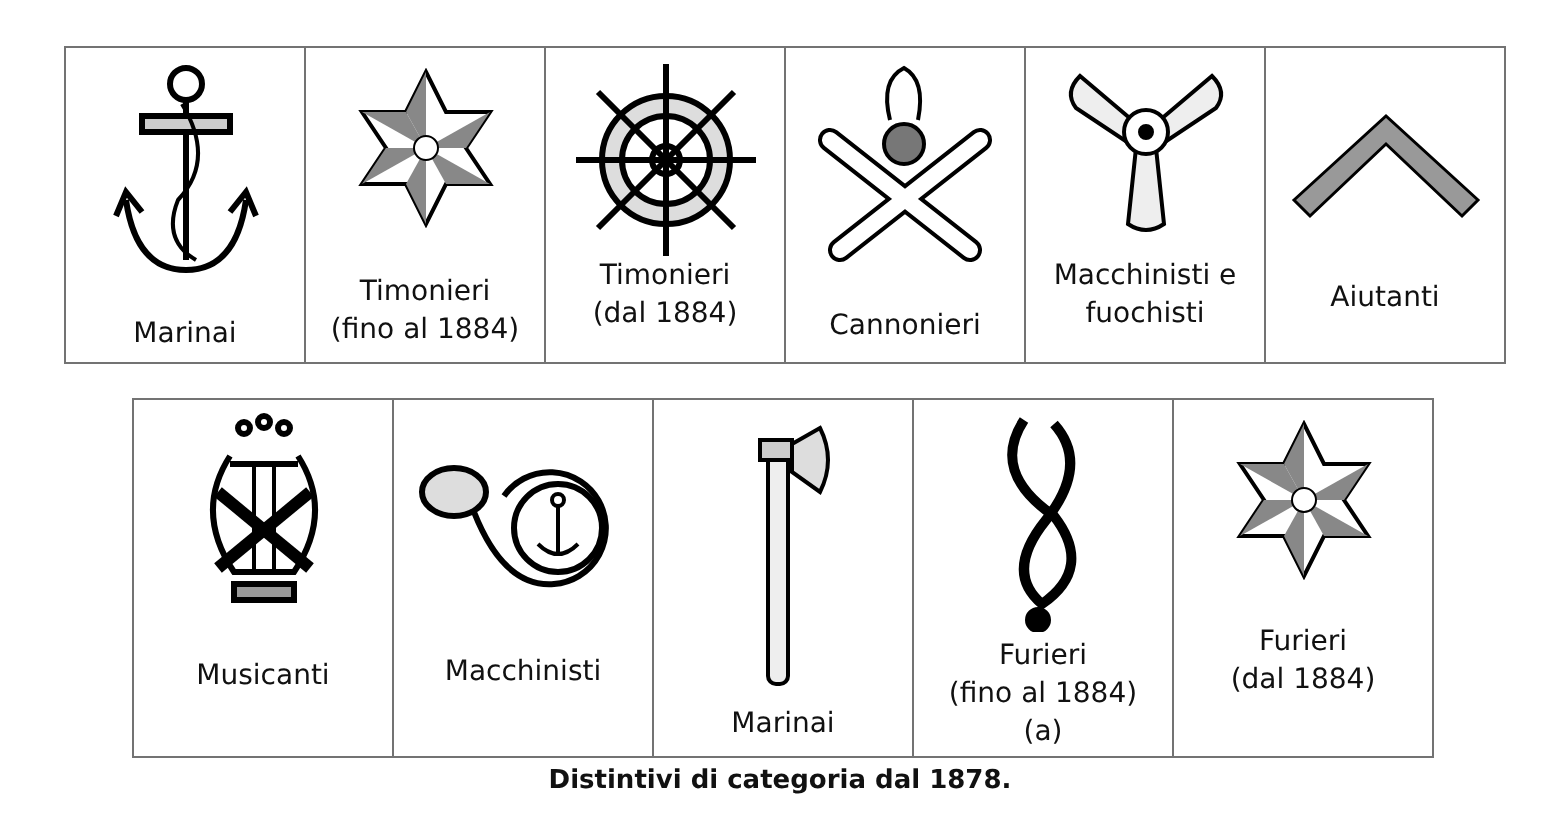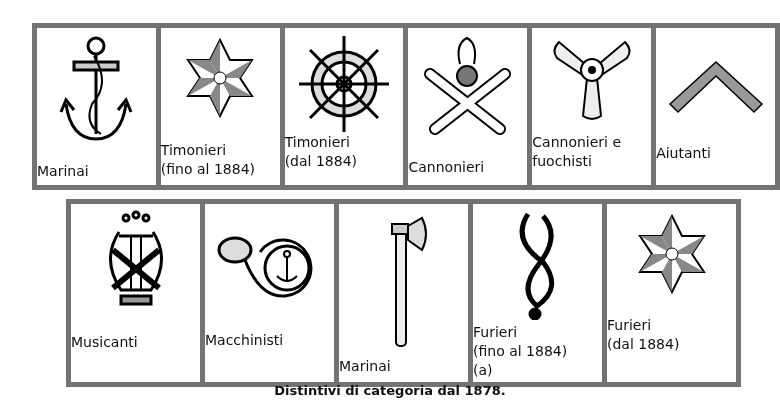--- a/index.html
+++ b/index.html
@@ -1,17 +1,17 @@
 <!DOCTYPE html>
 <html><head>
 <meta charset="utf-8">
 <style>
   body { margin:0; background:#fff; width:780px; height:410px; position:relative; font-family:"DejaVu Sans", sans-serif; overflow:hidden; }
   table { position:absolute; border-collapse:collapse; }
-  td { border:5px solid #737373; padding:0; position:relative; vertical-align:bottom; text-align:left; }
+  td { border:1px solid #737373; padding:0; position:relative; vertical-align:bottom; text-align:center; }
   .t1 { left:32px; top:23px; }
   .t1 td { width:119px; height:157px; }
   .t2 { left:66px; top:199px; }
   .t2 td { width:129px; height:178px; }
   .icon { position:absolute; left:0; right:0; top:6px; display:flex; justify-content:center; }
   .lbl { position:absolute; left:0; right:0; font-size:14px; line-height:19px; color:#111; }
   .caption { position:absolute; top:383px; left:0; width:780px; text-align:center; font-weight:bold; font-size:13px; color:#111; }
 </style>
 </head>
 <body>
@@ -93,21 +93,21 @@
               <g stroke="#000" stroke-width="2" fill="#eee">
                 <path d="M38 30 L12 8 Q4 16 10 24 L34 40Z"></path>
                 <path d="M52 30 L78 8 Q86 16 80 24 L56 40Z"></path>
                 <path d="M40 44 L36 82 Q45 88 54 82 L50 44Z"></path>
                 <circle cx="45" cy="36" r="11" fill="#fff"></circle>
                 <circle cx="45" cy="36" r="3" fill="#000"></circle>
               </g>
             </svg>
     </div>
     <div class="lbl" style="bottom:14px;">
-            <div>Cannonieri e</div>
+            <div>Macchinisti e</div>
             <div>fuochisti</div>
           </div>
   </td>
   <td>
     <div class="icon" style="top:28px">
       <svg width="96" height="60" viewBox="0 0 96 60">
               <polygon points="2,48 48,6 94,48 86,56 48,20 10,56" fill="#999" stroke="#000" stroke-width="1.5"></polygon>
             </svg>
     </div>
     <div class="lbl" style="bottom:22px;margin-top:32px;">Aiutanti</div>

